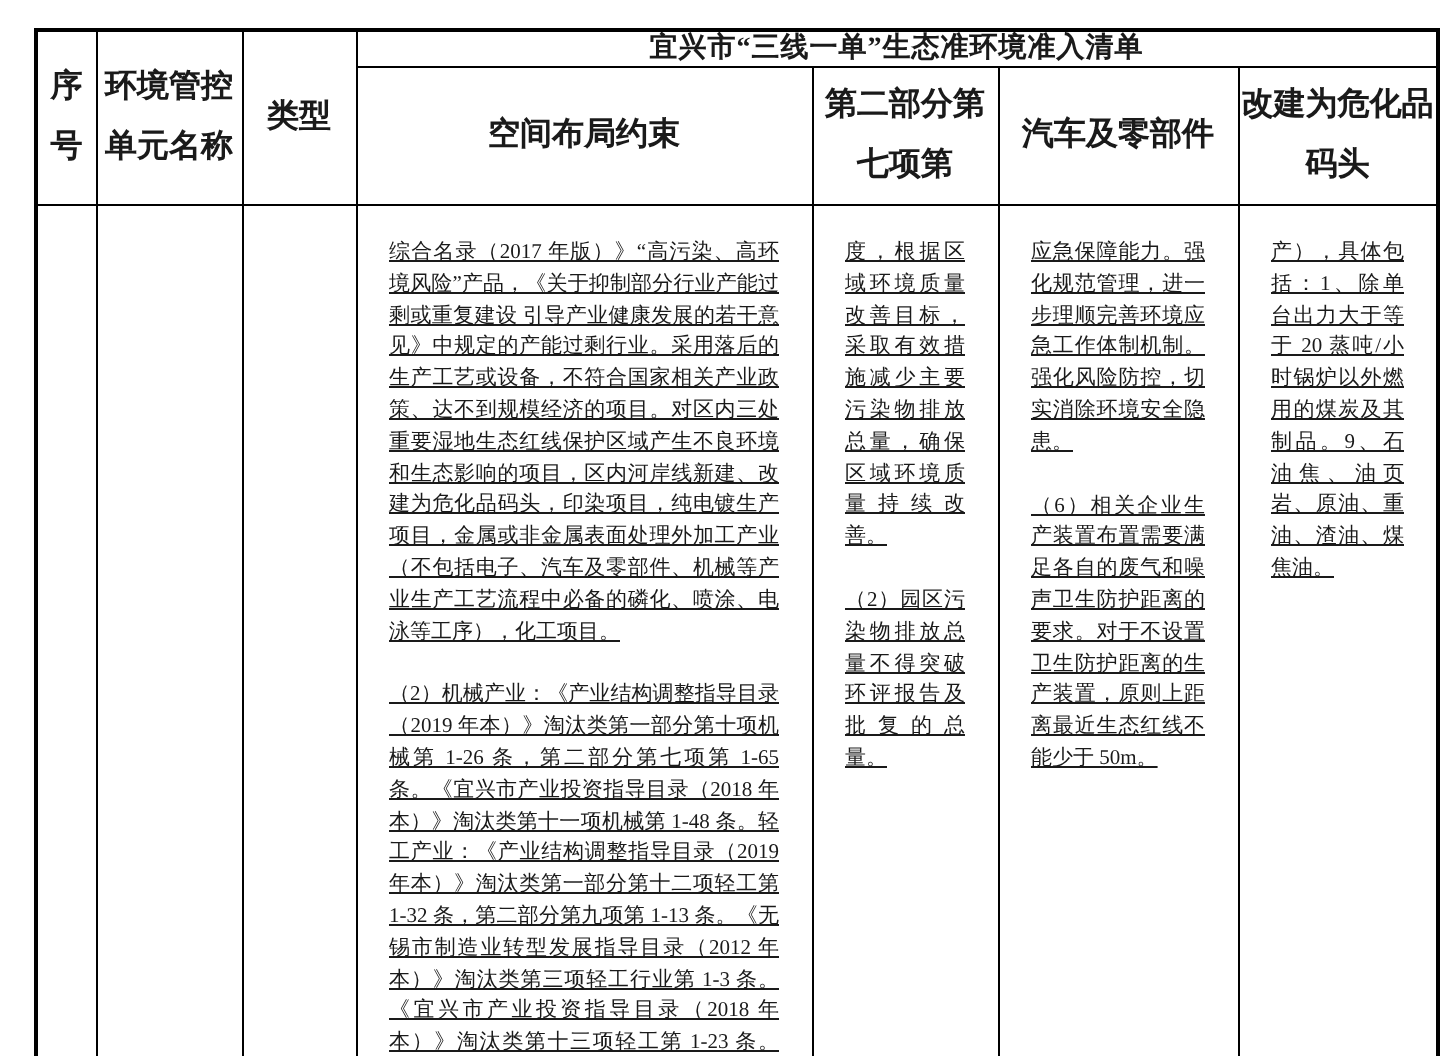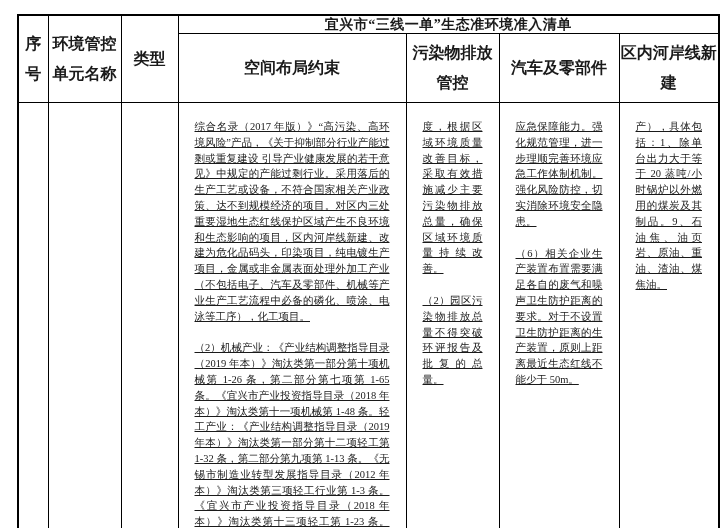--- a/index.html
+++ b/index.html
@@ -91,23 +91,23 @@
     </colgroup>
     <thead>
       <tr class="title-row">
         <th rowspan="2">序号</th>
         <th rowspan="2">环境管控单元名称</th>
         <th rowspan="2">类型</th>
         <th colspan="4" class="title-cell">宜兴市“三线一单”生态准环境准入清单</th>
       </tr>
       <tr class="colhead-row">
         <th>空间布局约束</th>
-        <th>污染物排放管控</th>
+        <th>第二部分第七项第</th>
         <th>汽车及零部件</th>
-        <th>区内河岸线新建</th>
+        <th>改建为危化品码头</th>
       </tr>
     </thead>
     <tbody>
       <tr>
         <td class="body-cell"></td>
         <td class="body-cell"></td>
         <td class="body-cell"></td>
         <td class="body-cell">
           <p>综合名录（2017 年版）》“高污染、高环境风险”产品，《关于抑制部分行业产能过剩或重复建设 引导产业健康发展的若干意见》中规定的产能过剩行业。采用落后的生产工艺或设备，不符合国家相关产业政策、达不到规模经济的项目。对区内三处重要湿地生态红线保护区域产生不良环境和生态影响的项目，区内河岸线新建、改建为危化品码头，印染项目，纯电镀生产项目，金属或非金属表面处理外加工产业（不包括电子、汽车及零部件、机械等产业生产工艺流程中必备的磷化、喷涂、电泳等工序），化工项目。</p>
           <p>（2）机械产业：《产业结构调整指导目录（2019 年本）》淘汰类第一部分第十项机械第 1-26 条，第二部分第七项第 1-65 条。《宜兴市产业投资指导目录（2018 年本）》淘汰类第十一项机械第 1-48 条。轻工产业：《产业结构调整指导目录（2019 年本）》淘汰类第一部分第十二项轻工第 1-32 条，第二部分第九项第 1-13 条。《无锡市制造业转型发展指导目录（2012 年本）》淘汰类第三项轻工行业第 1-3 条。《宜兴市产业投资指导目录（2018 年本）》淘汰类第十三项轻工第 1-23 条。《宜兴市产业投资指导目录（2018 年本）》淘汰类第二十项其他第 1-16 条。</p>

